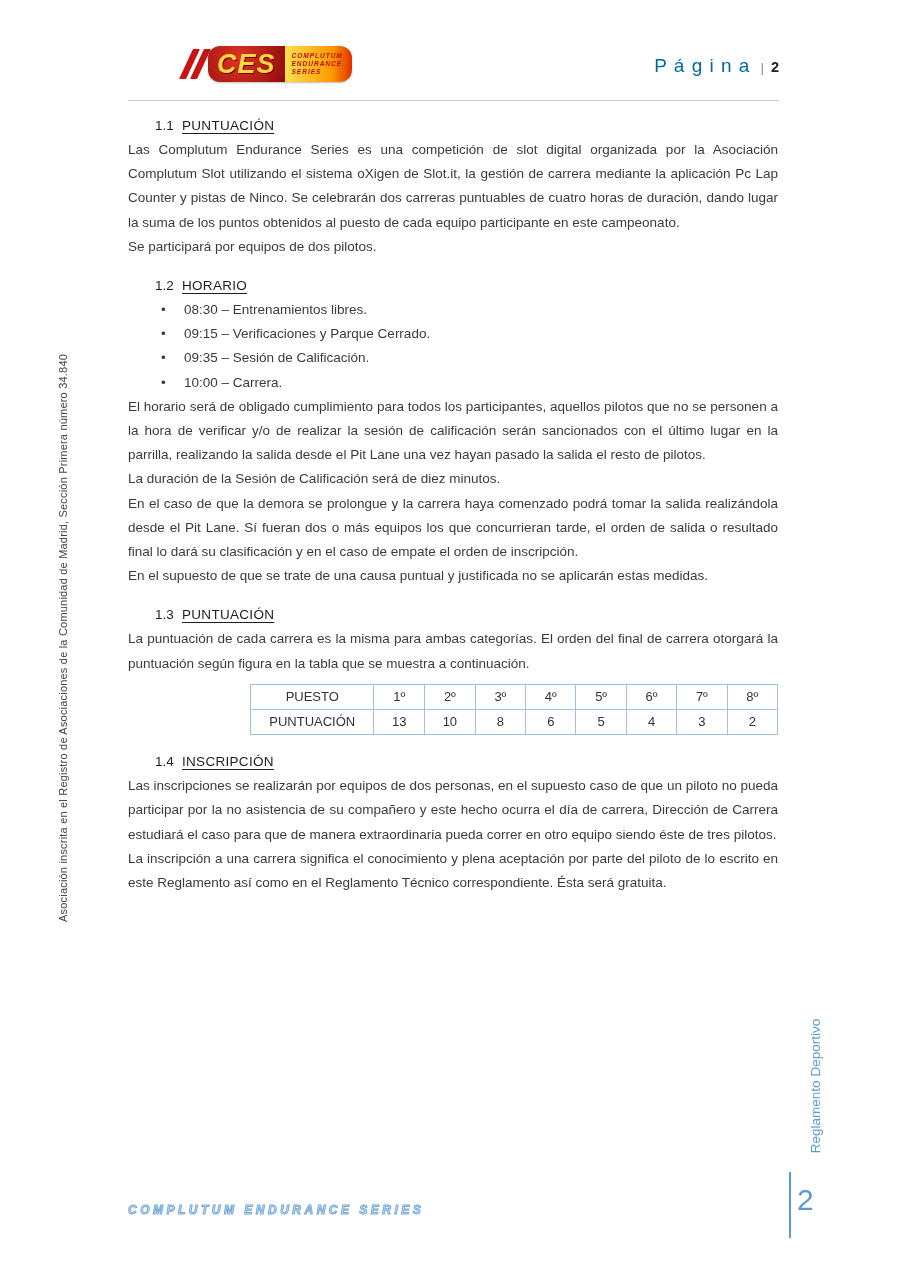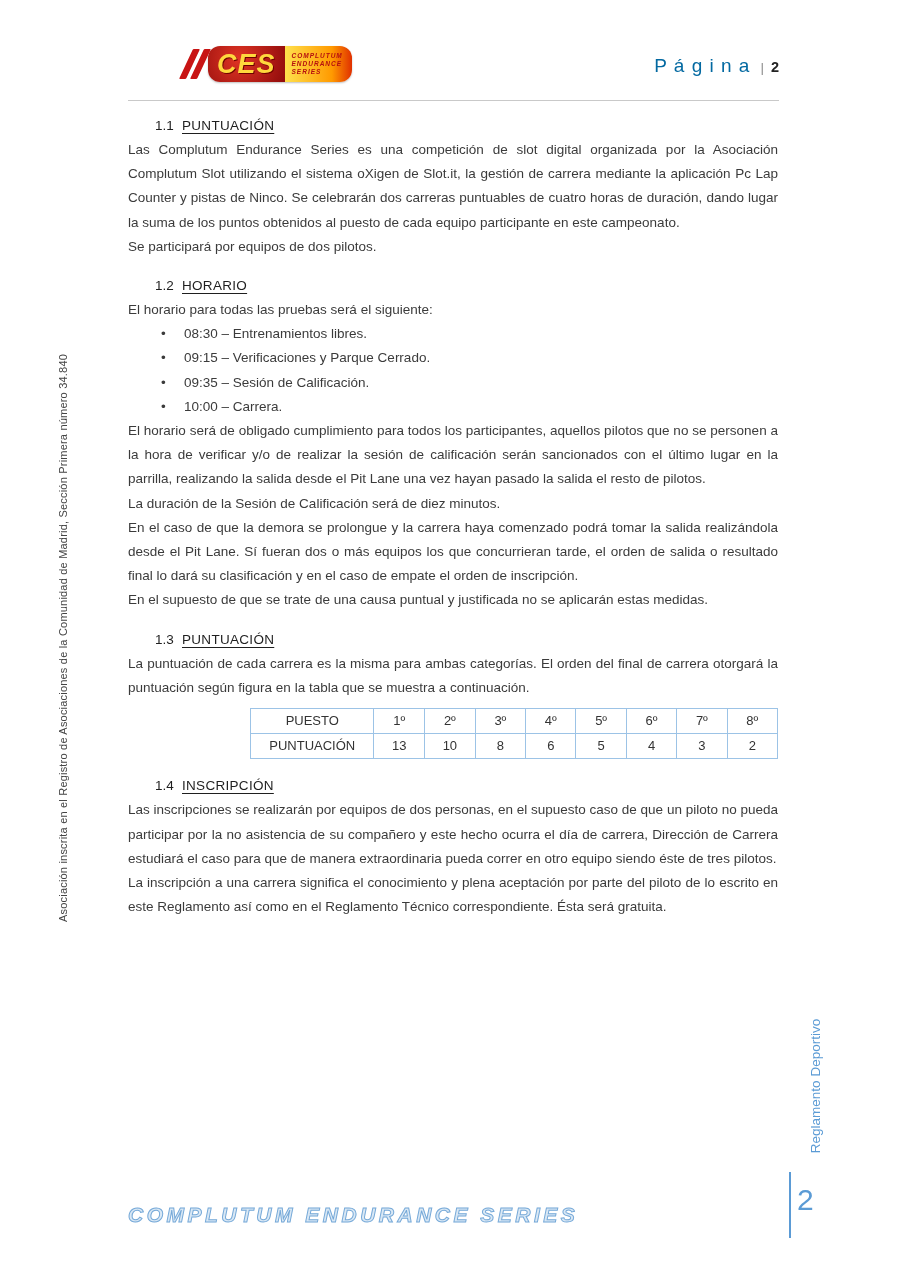--- a/index.html
+++ b/index.html
@@ -39,21 +39,21 @@
   .score-table td.first{width:102px;}
   .score-table td.num{width:29px;}
 
   
   .left-sidebar{position:absolute;left:63px;top:638px;transform:translate(-50%,-50%) rotate(-90deg);
     white-space:nowrap;color:#444;font-size:11px;letter-spacing:.2px;}
   .right-sidebar{position:absolute;left:815px;top:1086px;transform:translate(-50%,-50%) rotate(-90deg);
     white-space:nowrap;color:#5B9BD5;font-size:13.5px;}
   .footer-line{position:absolute;left:789px;top:1172px;width:2px;height:66px;background:#5B9BD5;}
   .footer-page{position:absolute;left:797px;top:1183px;font-size:30px;color:#5B9BD5;}
-  .footer-brand{position:absolute;left:128px;top:1203px;font-size:21px;font-weight:bold;font-style:italic;
+  .footer-brand{position:absolute;left:128px;top:1203px;font-size:12px;font-weight:bold;font-style:italic;
     letter-spacing:3.5px;color:#d9e8f5;-webkit-text-stroke:1px #76A9D8;white-space:nowrap;}
 </style>
 </head>
 <body>
 
 <div class="logo">
   <span class="slash"></span>
   <span class="slash"></span>
   <div class="logo-box">
     <div class="logo-left">
@@ -88,21 +88,20 @@
       <p>Se participará por equipos de dos pilotos.</p>
     </div>
   </div>
 
   <div class="section">
     <div class="sec-head">
       <span class="sec-num">1.2</span>
       <span class="sec-title">HORARIO</span>
     </div>
     <div class="sec-body">
-      <p>El horario para todas las pruebas será el siguiente:</p>
       <div class="bullets">
         <div class="bullet-row">
           <span class="bullet-mark">•</span>
           <span>08:30  – Entrenamientos libres.</span>
         </div>
         <div class="bullet-row">
           <span class="bullet-mark">•</span>
           <span>09:15 – Verificaciones y Parque Cerrado.</span>
         </div>
         <div class="bullet-row">

